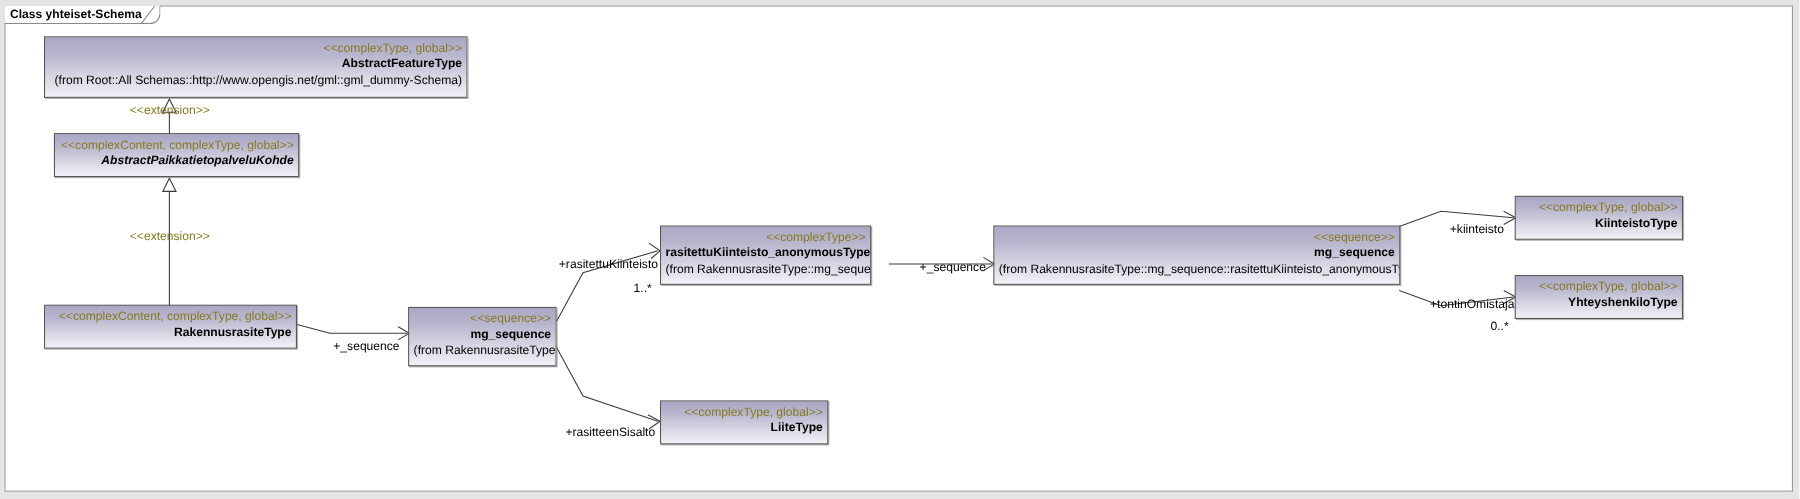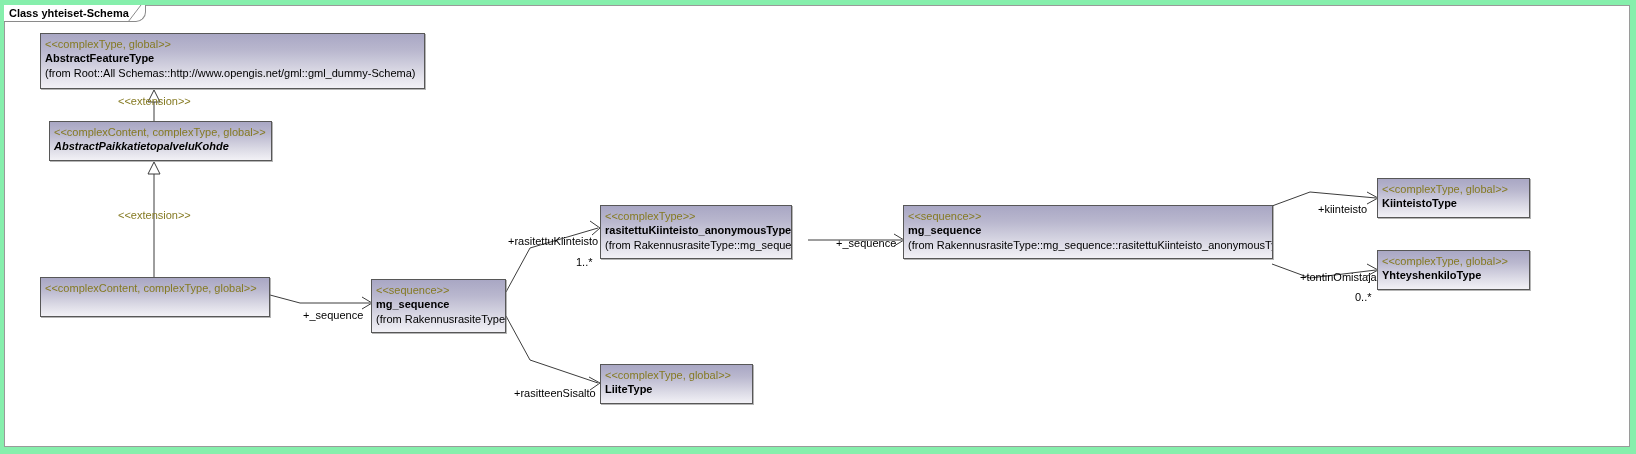--- a/index.html
+++ b/index.html
@@ -7,21 +7,21 @@
     padding: 0;
     background: #ffffff;
   }
   body {
     font-family: "Liberation Sans", sans-serif;
   }
   #canvas {
     position: relative;
     width: 1636px;
     height: 454px;
-    background: #86efac;
+    background: #e5e5e5;
     overflow: hidden;
   }
 
   
   .frame {
     position: absolute;
     left: 4px;
     top: 5px;
     width: 1626px;
     height: 442px;
@@ -56,21 +56,21 @@
     overflow: hidden;
   }
 
   
   .node {
     position: absolute;
     box-sizing: border-box;
     border: 1px solid #575757;
     background: linear-gradient(to bottom, #a9a7c4 0%, #b9b7ce 30%, #dcdbe6 72%, #f2f1f6 100%);
     box-shadow: 1px 1px 0 rgba(120,120,120,0.55);
-    text-align: left;
+    text-align: right;
     padding: 3px 4px 3px 4px;
     overflow: hidden;
   }
   .stereo {
     font-size: 11px;
     color: #857a22;
     line-height: 14px;
     white-space: nowrap;
   }
   .nodename {
@@ -176,20 +176,21 @@
     <div class="nodefrom">(from Root::All Schemas::http://www.opengis.net/gml::gml_dummy-Schema)</div>
   </div>
 
   <div class="node" style="left:49px; top:121px; width:223px; height:40px;">
     <div class="stereo">&lt;&lt;complexContent, complexType, global&gt;&gt;</div>
     <div class="nodename italic">AbstractPaikkatietopalveluKohde</div>
   </div>
 
   <div class="node" style="left:40px; top:277px; width:230px; height:40px;">
     <div class="stereo">&lt;&lt;complexContent, complexType, global&gt;&gt;</div>
+    <div class="nodename">RakennusrasiteType</div>
   </div>
 
   <div class="node" style="left:371px; top:279px; width:135px; height:54px;">
     <div class="stereo">&lt;&lt;sequence&gt;&gt;</div>
     <div class="nodename">mg_sequence</div>
     <div class="nodefrom">(from RakennusrasiteType)</div>
   </div>
 
   <div class="node" style="left:600px; top:205px; width:192px; height:54px;">
     <div class="stereo">&lt;&lt;complexType&gt;&gt;</div>

